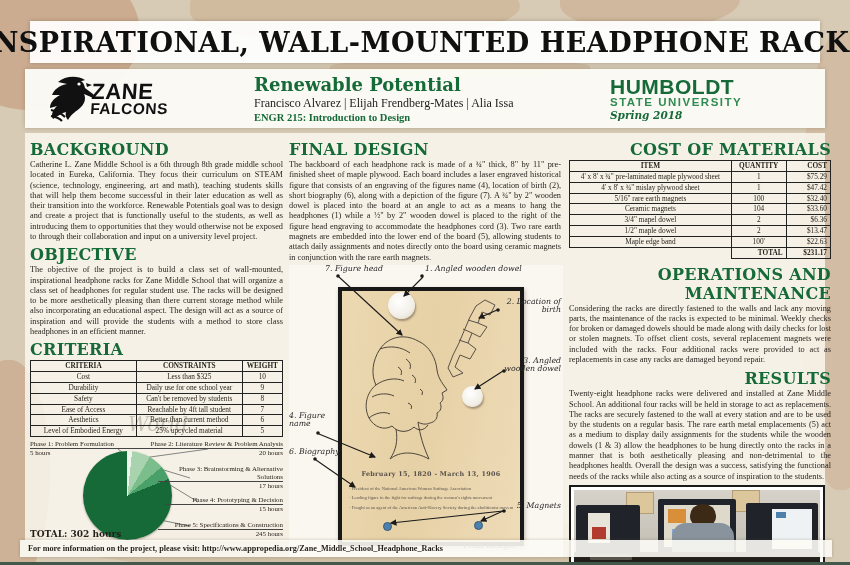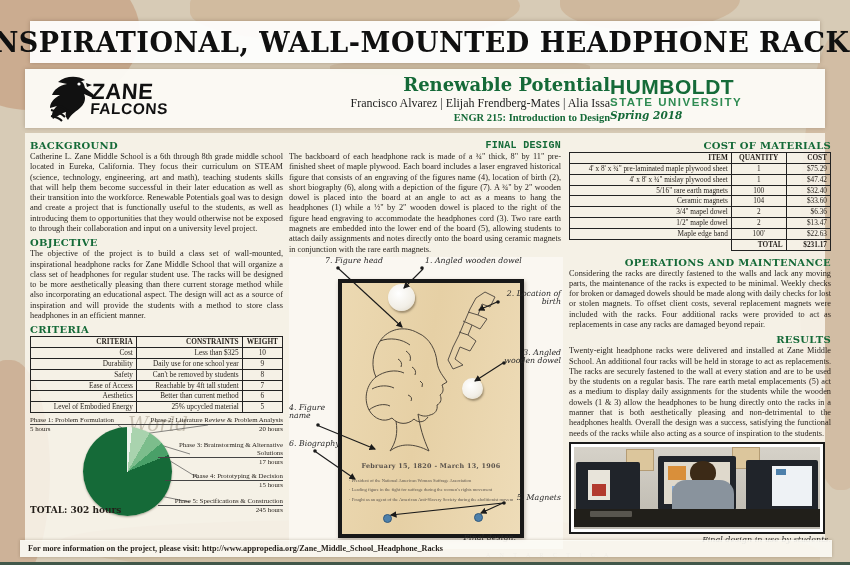--- a/index.html
+++ b/index.html
@@ -19,40 +19,40 @@
   
   .title-strip{position:absolute;left:30px;top:21px;width:790px;height:42px;background:rgba(255,255,255,.93);
                display:flex;align-items:center;justify-content:center;box-shadow:0 0 4px rgba(90,70,50,.35);}
   .title-strip h1{margin:0;font-family:"DejaVu Serif",serif;font-weight:bold;font-size:27px;letter-spacing:.5px;color:#101010;white-space:nowrap;}
   .header-band{position:absolute;left:25px;top:69px;width:800px;height:59px;background:rgba(252,251,246,.96);
                display:flex;align-items:center;box-shadow:0 0 4px rgba(90,70,50,.3);}
   .logo{display:flex;align-items:center;margin-left:14px;width:215px;}
   .logo-text{font-family:"Liberation Sans",sans-serif;font-weight:bold;color:#111;line-height:.9;transform:skewX(-4deg);margin-left:-6px;}
   .logo-z{font-size:22px;letter-spacing:.5px;}
   .logo-f{font-size:15.5px;letter-spacing:.5px;}
-  .header-center{flex:1;text-align:right;}
+  .header-center{flex:1;text-align:left;}
   .proj-title{font-family:"DejaVu Serif",serif;font-weight:bold;font-size:18px;color:#156a38;}
   .authors{font-size:12px;color:#1d1d1d;margin-top:1px;}
   .course{font-size:10.5px;font-weight:bold;color:#156a38;margin-top:1px;}
   .header-right{width:205px;margin-right:10px;line-height:1.02;}
   .hsu1{font-family:"Liberation Sans",sans-serif;font-weight:bold;font-size:21px;color:#156a38;letter-spacing:.5px;}
   .hsu2{font-family:"Liberation Sans",sans-serif;font-weight:bold;font-size:11.5px;color:#2f8b52;letter-spacing:1.5px;}
   .term{font-family:"DejaVu Serif",serif;font-weight:bold;font-size:10.5px;color:#156a38;margin-top:1px;font-style:italic;}
   
   .content-overlay{position:absolute;left:25px;top:133px;width:800px;height:408px;background:rgba(252,250,243,.8);}
   .col{position:absolute;top:137px;}
   .col-left{left:30px;width:253px;}
   .col-mid{left:289px;width:272px;}
   .col-right{left:569px;width:262px;}
-  .h{font-family:"DejaVu Serif",serif;font-weight:bold;font-size:10px;color:#156a38;letter-spacing:.3px;margin:3px 0 1px 0;}
-  .h-center{text-align:right;font-family:Liberation Mono, monospace;}
+  .h{font-family:"DejaVu Serif",serif;font-weight:bold;font-size:16px;color:#156a38;letter-spacing:.3px;margin:3px 0 1px 0;}
+  .h-center{text-align:left;}
   .h-right{text-align:right;}
   p.body{margin:0 0 2px 0;font-size:8.3px;line-height:1.24;text-align:justify;color:#241f1a;}
   table{width:100%;border-collapse:collapse;font-size:7.3px;margin-top:1px;}
-  th,td{border:1px solid #222;padding:0px 3px;line-height:1.35;text-align:right;color:#241f1a;}
+  th,td{border:1px solid #222;padding:0px 3px;line-height:1.35;text-align:center;color:#241f1a;}
   th{font-weight:bold;}
   .tc{text-align:center;} .tr{text-align:right;} .tb{font-weight:bold;text-align:right;} .noborder{border:none;background:transparent;}
   
   .pie-area{position:relative;width:253px;height:106px;margin-top:1px;}
   .pie{position:absolute;left:53px;top:13px;width:89px;height:89px;border-radius:50%;box-shadow:0 1px 2px rgba(60,50,30,.4);}
   .pie-label{position:absolute;font-size:6.9px;line-height:1.15;color:#241f1a;}
   .pie-label .t{border-bottom:.8px solid #444;display:block;}
   .pie-label .hrs{display:block;}
   .pl1{left:0px;top:2px;width:116px;text-align:left;}
   .pl2{left:116px;top:2px;width:137px;text-align:right;}

